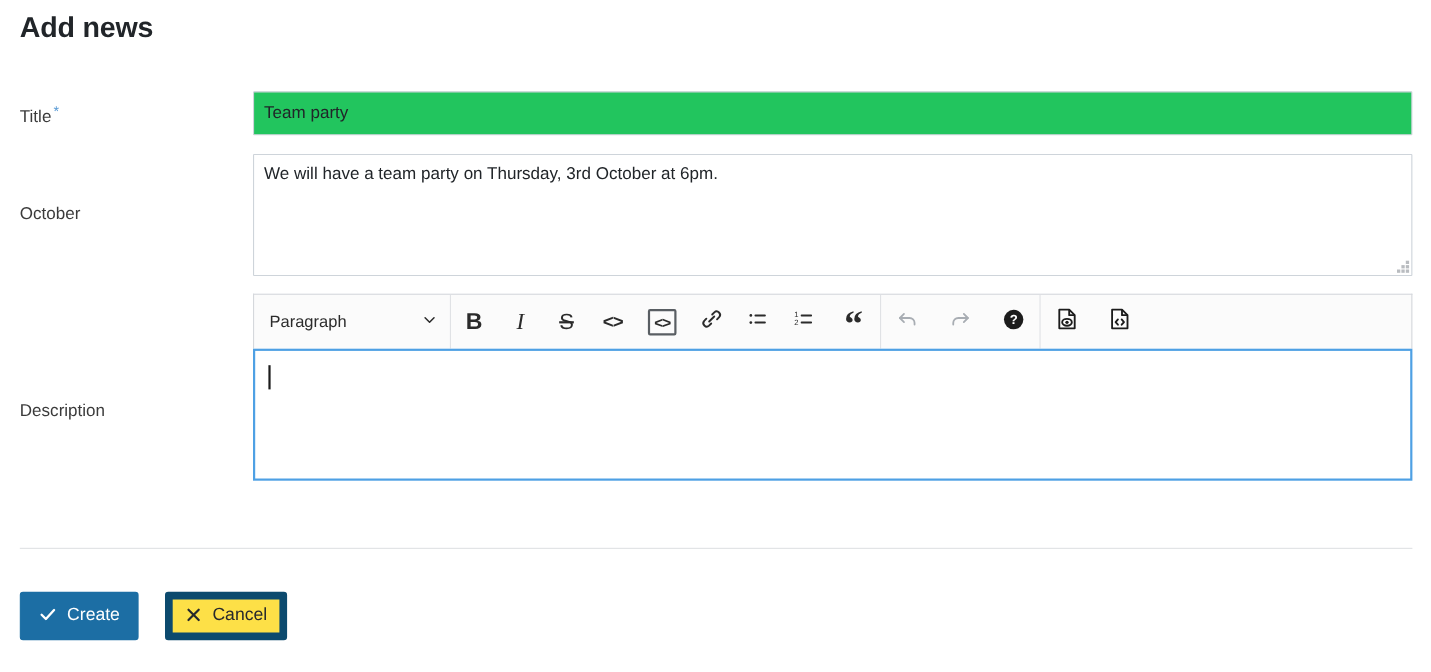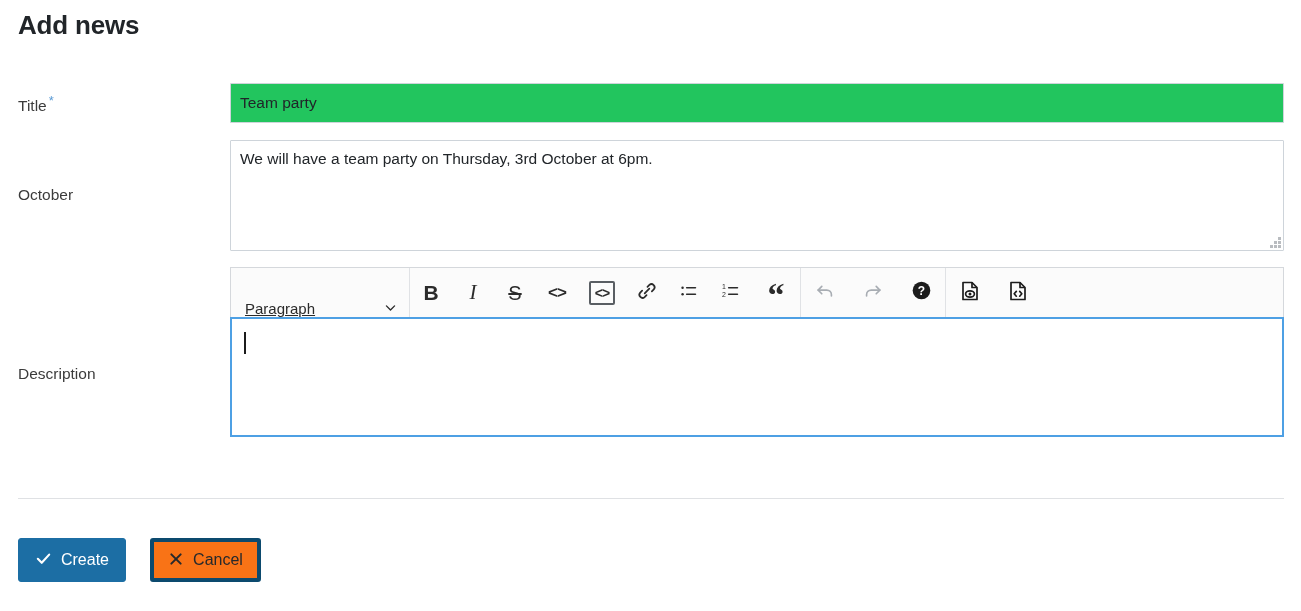--- a/index.html
+++ b/index.html
@@ -105,29 +105,28 @@
   }
   .tb-group {
     display: flex;
     align-items: center;
     border-right: 1px solid #e0e2e5;
   }
   .tb-group:last-child { border-right: none; }
 
   .tb-select {
     display: flex;
-    align-items: flex-end;
+    align-items: center;
     justify-content: space-between;
     height: 100%;
     padding: 0 12px 0 14px;
     cursor: pointer;
     font-size: 15px;
     color: #2b2b2b;
     white-space: nowrap;
-    text-decoration: underline;
   }
   .tb-select .sel-label { margin-right: 30px; }
   .sel-para { width: 178px; }
   .sel-macros { width: 218px; }
 
   .tb-btn {
     display: flex;
     align-items: center;
     justify-content: center;
     height: 100%;
@@ -201,22 +200,22 @@
     font-size: 16px;
     display: flex; align-items: center; justify-content: center;
     gap: 9px;
     cursor: pointer;
     padding: 12px;
   }
   .btn-cancel {
     position: absolute;
     left: 150px; top: 538px;
     width: 111px; height: 44px;
-    background: #f97316;
-    border: 4px solid #0c4a6e;
+    background: #fde047;
+    border: 7px solid #0c4a6e;
     border-radius: 3px;
     color: #26292c;
     font-family: "Liberation Sans", sans-serif;
     font-size: 16px;
     display: flex; align-items: center; justify-content: center;
     gap: 9px;
     cursor: pointer;
     padding: 0;
   }
   .ck { font-size: 17px; line-height: 1; }

